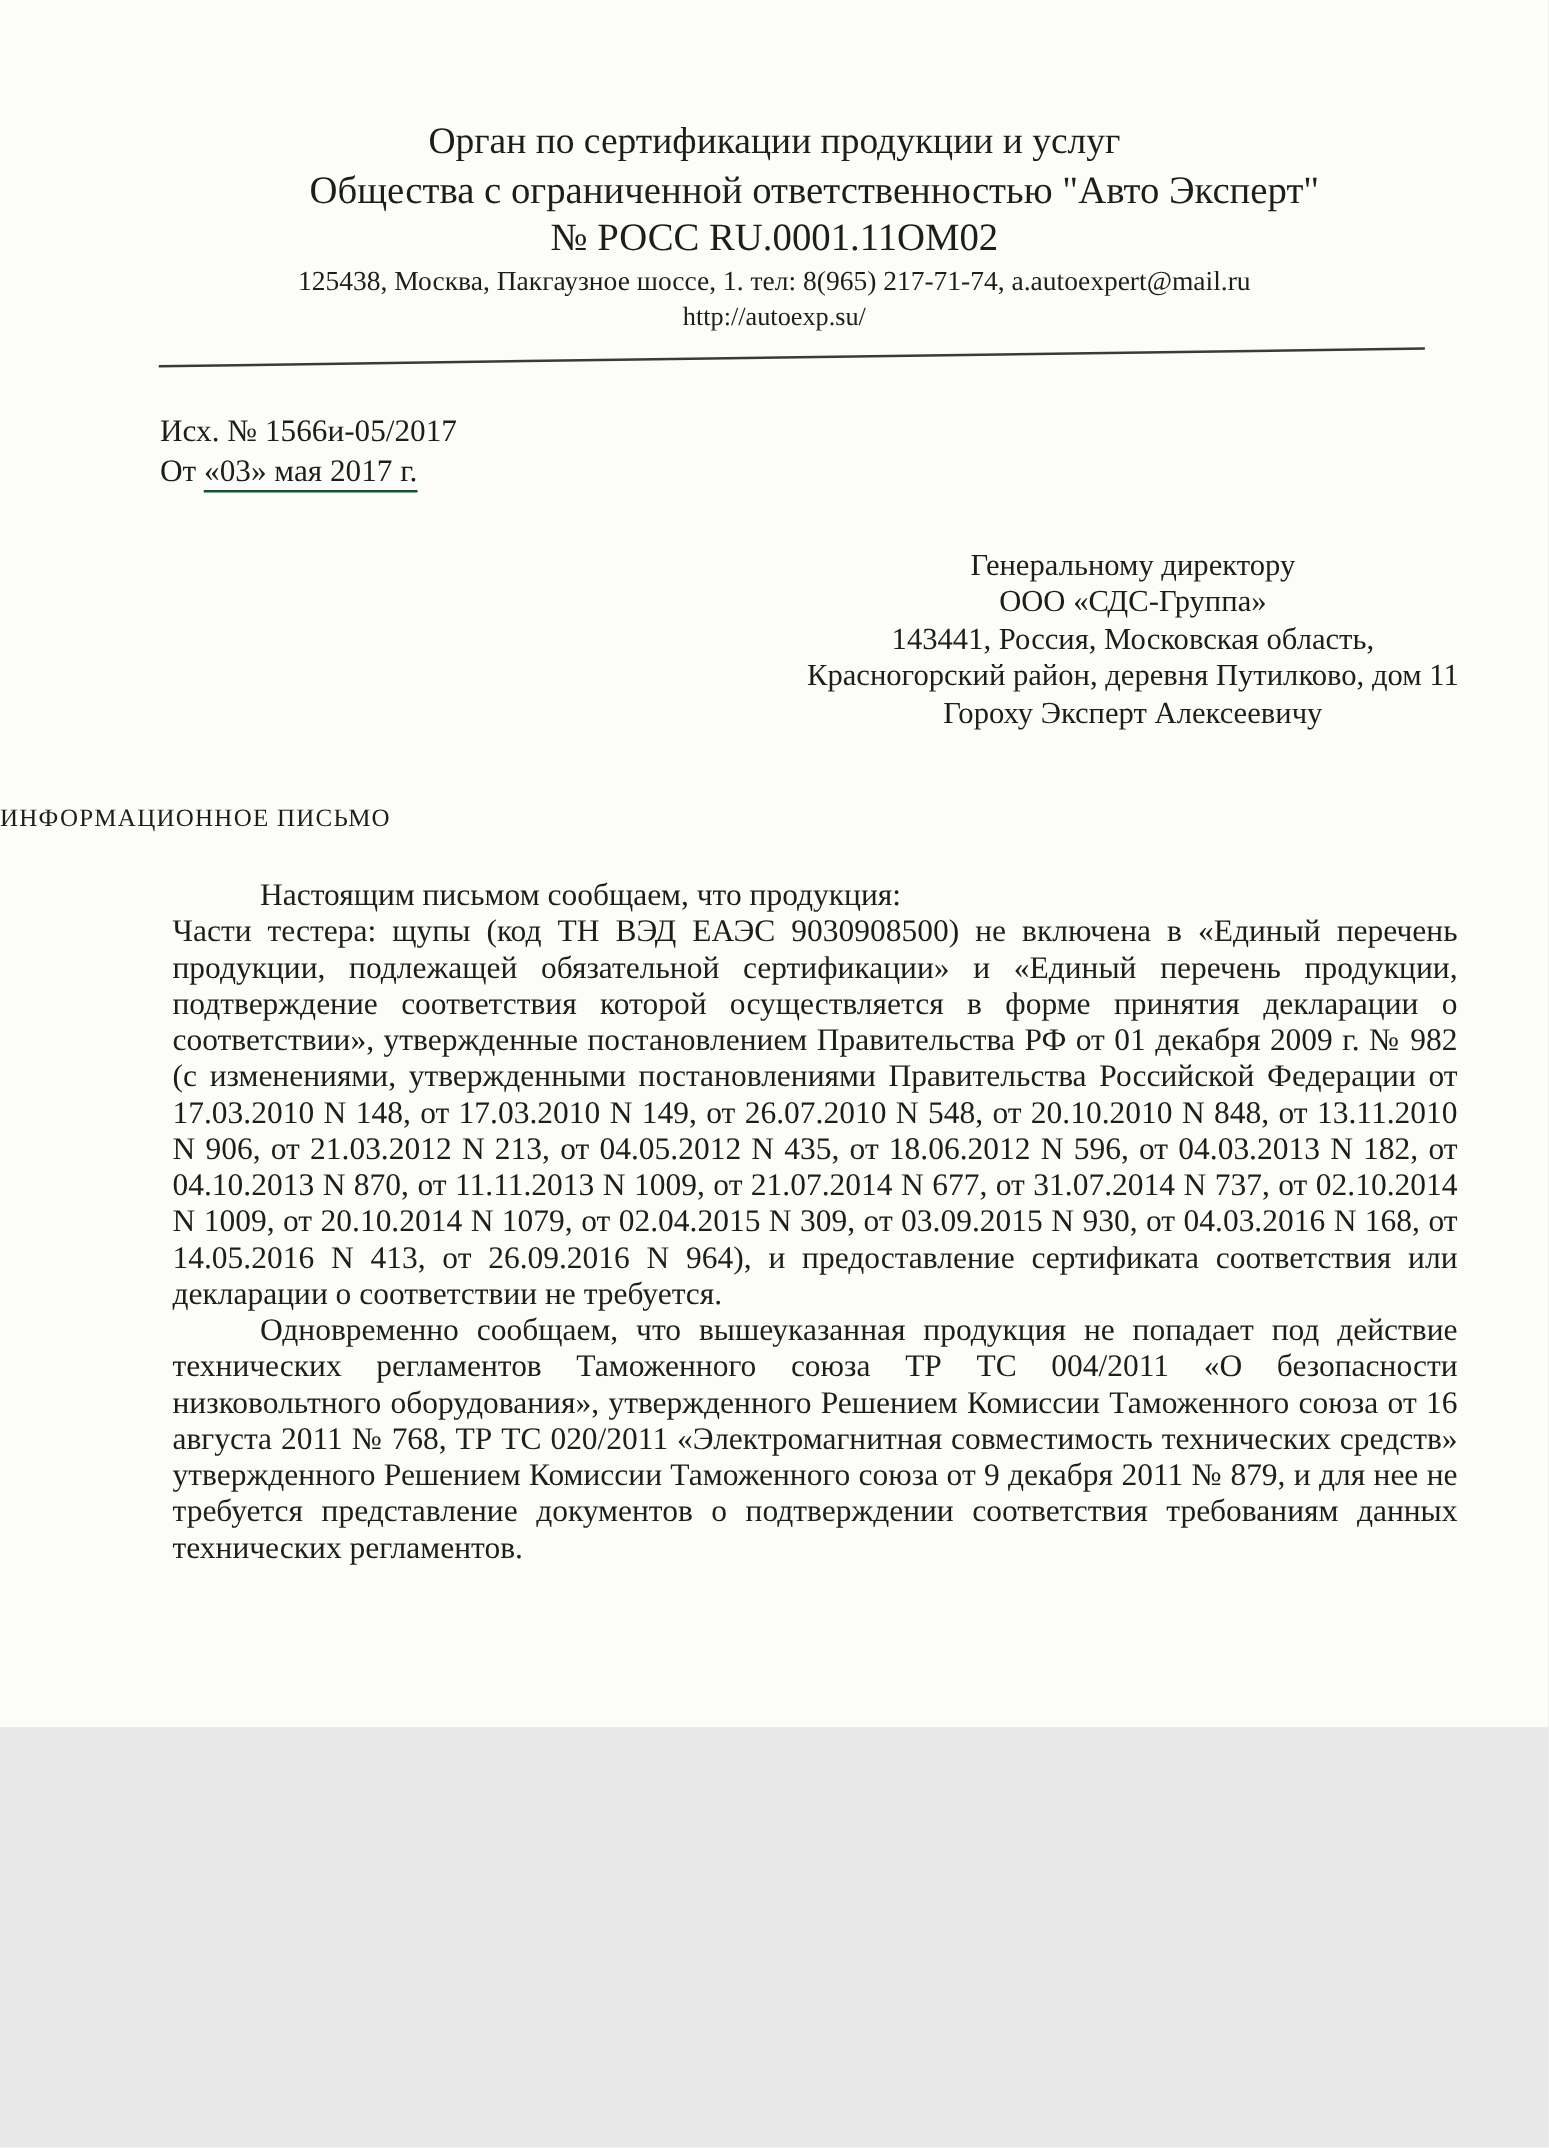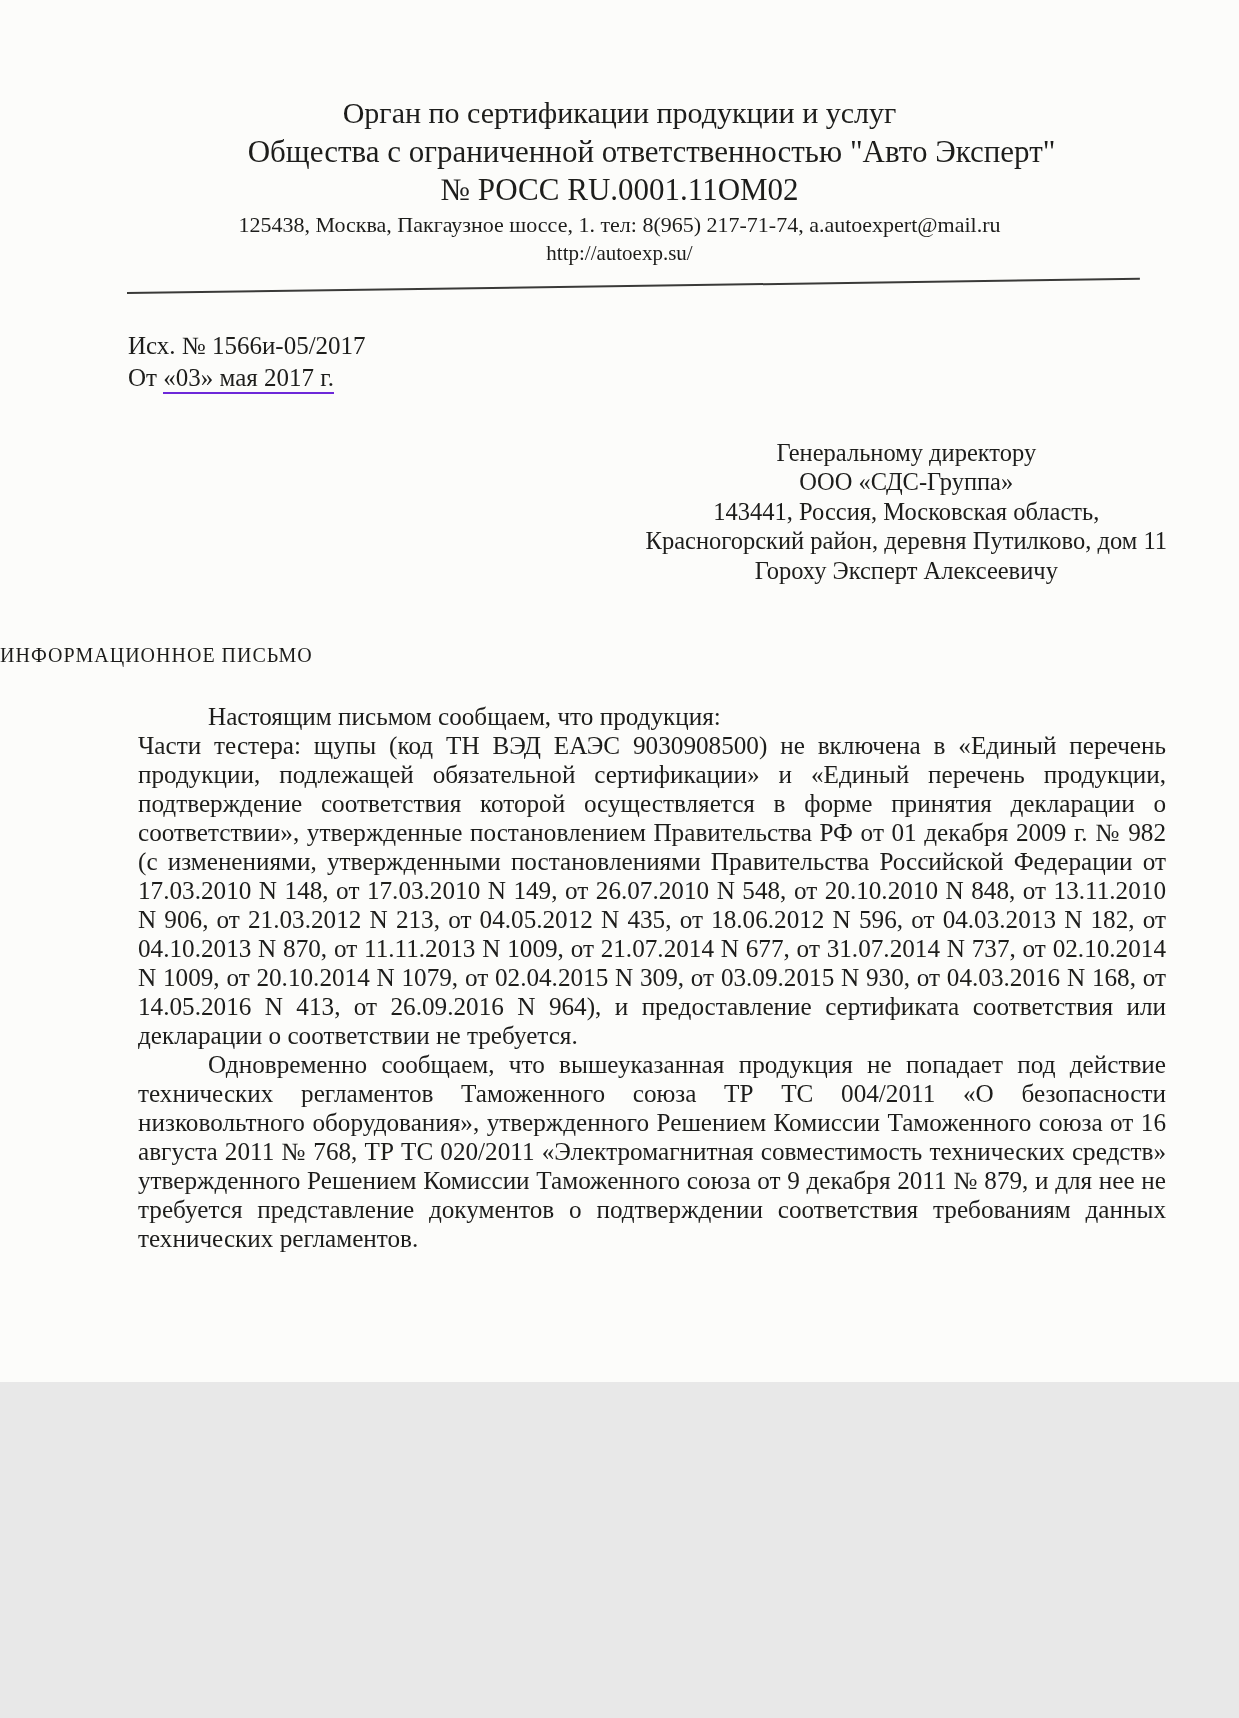--- a/index.html
+++ b/index.html
@@ -18,21 +18,21 @@
   .hdr3{top:172px;font-size:31px;}
   .hdr4{top:212px;font-size:22px;}
   .hdr5{top:241px;font-size:21px;}
   .rule{
     position:absolute;left:127px;top:292px;width:1013px;height:0;
     border-top:2px solid #3a3a38;
     transform:rotate(-0.8deg);transform-origin:left center;
   }
   
   .refblock{position:absolute;left:128px;top:330px;font-size:25px;line-height:32px;}
-  .date-underline{border-bottom:2px solid #6d28d9;padding-bottom:1px;}
+  .date-underline{border-bottom:2px solid #14532d;padding-bottom:1px;}
   
   .addressee{
     position:absolute;right:72px;top:438px;
     text-align:center;font-size:24.5px;line-height:29.4px;
   }
   .addressee span{display:block;}
   
   .lettertitle{
     position:absolute;left:0;top:644px;width:100%;
     text-align:left;font-size:20px;letter-spacing:1px;

